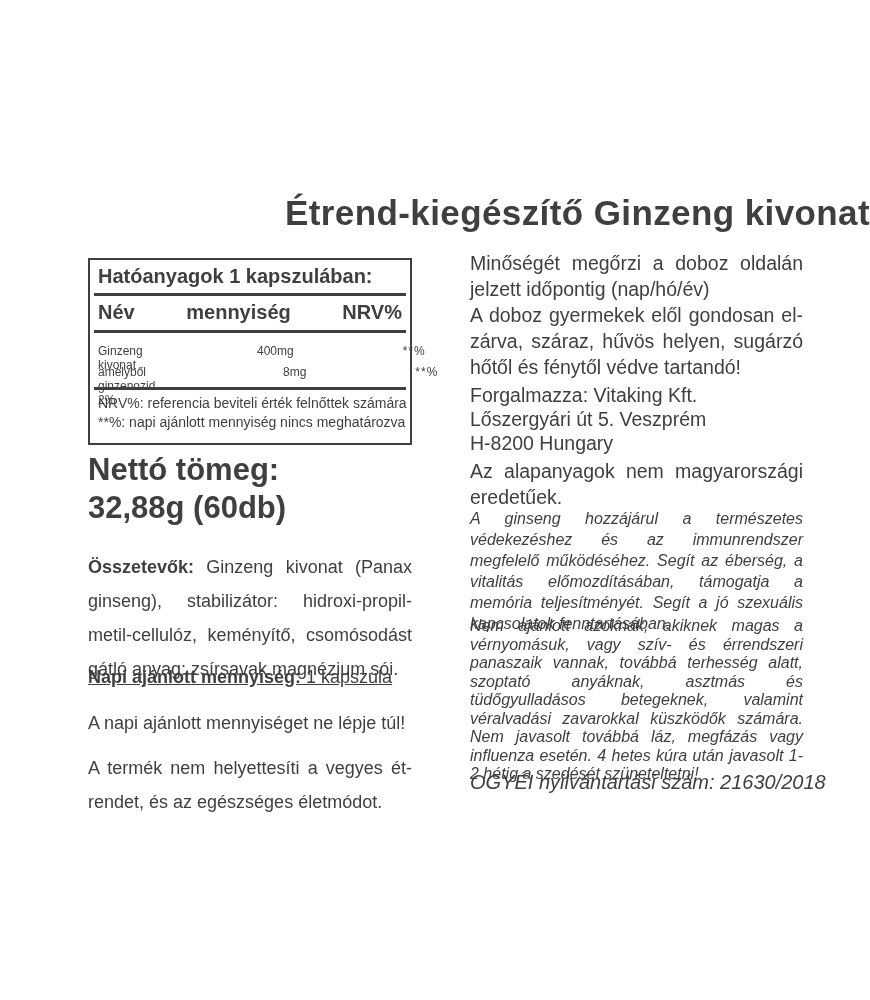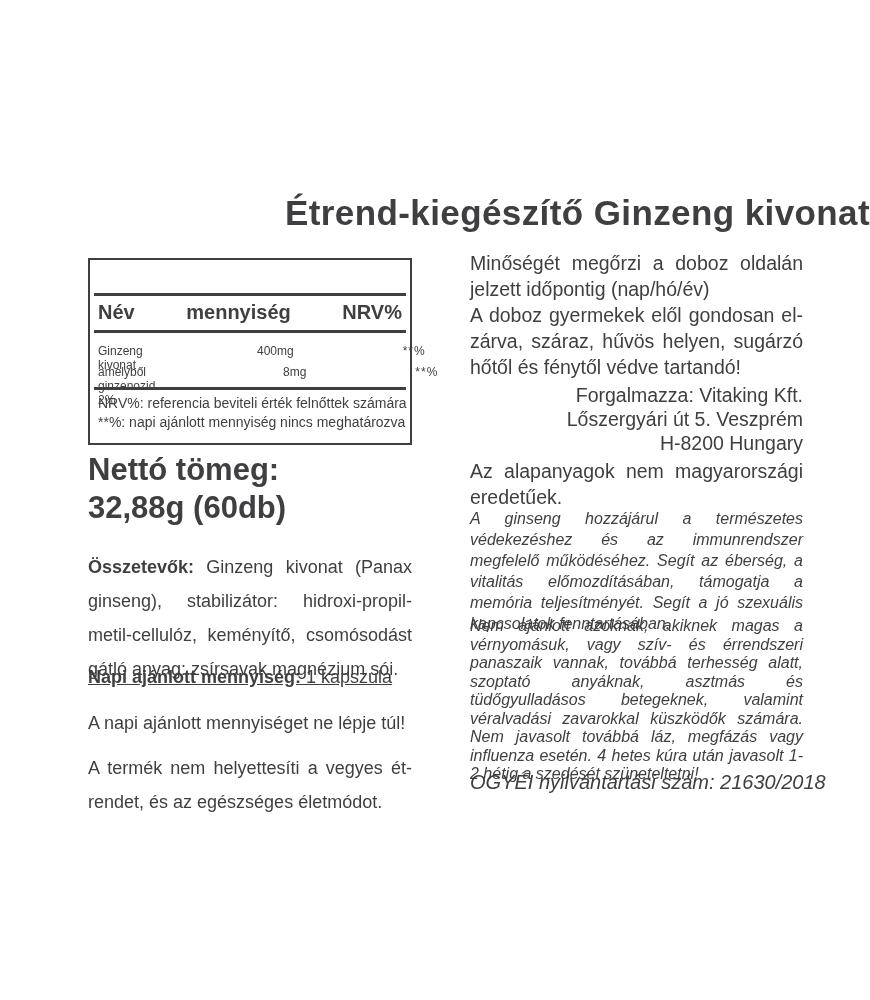--- a/index.html
+++ b/index.html
@@ -50,35 +50,36 @@
   .net-weight-value{position:absolute;left:88px;top:490px;font-size:31px;font-weight:bold;white-space:nowrap;}
   .left-col-par{position:absolute;left:88px;width:324px;font-size:18px;line-height:34px;text-align:justify;hyphens:manual;}
   .ingredients{top:550px;}
   .daily-dose{top:660px;text-align:left;white-space:nowrap;text-decoration:underline;}
   .warning-1{top:706px;text-align:left;white-space:nowrap;}
   .warning-2{top:751px;}
   
   .right-col-par{position:absolute;left:470px;width:333px;font-size:19.5px;line-height:26px;text-align:justify;hyphens:manual;}
   .storage-1{top:250px;}
   .storage-2{top:302px;}
-  .distributor{top:383px;line-height:24px;text-align:right;}
+  .distributor{top:383px;line-height:24px;text-align:left;}
   .origin{top:458px;}
   .claim{top:508px;font-style:italic;font-size:16px;line-height:21px;}
   .contra{top:617px;font-style:italic;font-size:16px;line-height:18.5px;}
   .ogyei{top:769px;font-style:italic;font-size:20px;text-align:left;white-space:nowrap;}
   b{font-weight:bold;}
 </style>
 </head>
 <body>
 
 <div class="canvas">
 
   <div class="main-title">Étrend-kiegészítő Ginzeng kivonat</div>
 
   <div class="facts-box">
+    <div class="facts-title">Hatóanyagok 1 kapszulában:</div>
     <div class="rule rule-1"></div>
     <div class="facts-header">
       <span>Név</span>
       <span>mennyiség</span>
       <span>NRV%</span>
     </div>
     <div class="rule rule-2"></div>
     <div class="facts-row row-1">
       <span class="nm">Ginzeng kivonat</span>
       <span class="qty">400mg</span>

